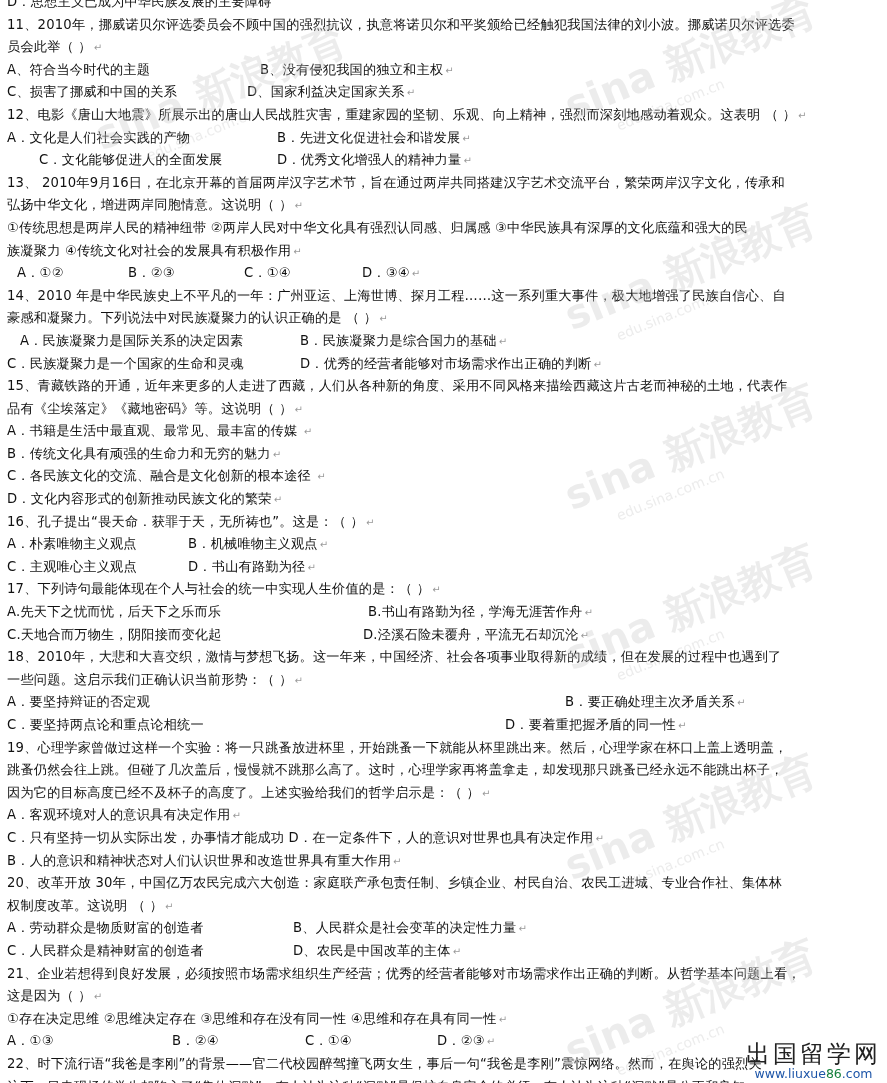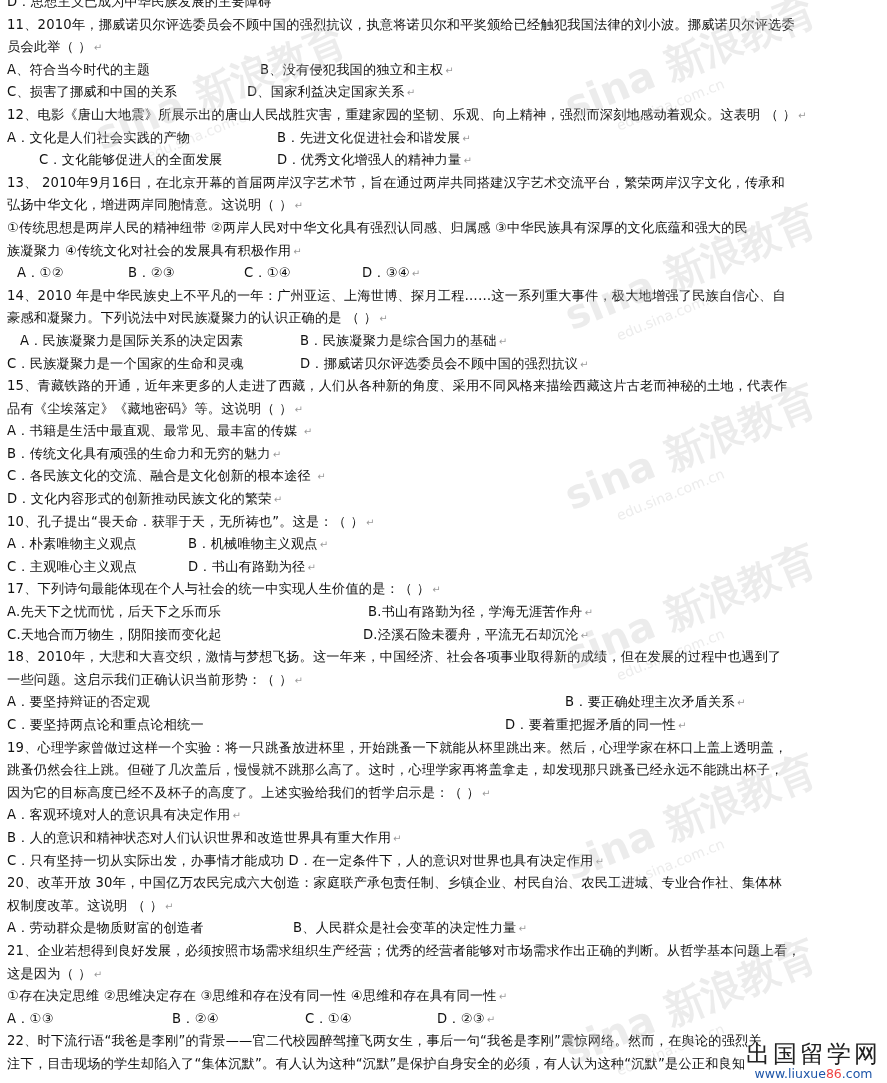--- a/index.html
+++ b/index.html
@@ -18,21 +18,21 @@
   .para-mark { color: #9a9a9a; font-size: 10px; margin-left: 2px; }
   .watermark {
     position: absolute; color: rgba(200,200,200,0.35); font-size: 40px;
     transform: rotate(-22deg); pointer-events: none; white-space: nowrap;
     font-weight: bold;
   }
   .watermark small { display:block; font-size: 14px; font-weight: normal; margin-left: 40px; }
   .logo { position: absolute; right: 6px; bottom: 2px; text-align: center; }
   .logo-title { font-size: 24px; color: #222; letter-spacing: 3px; line-height: 26px; }
   .logo-url { font-size: 12.5px; color: #1d55a8; line-height: 14px; }
-  .logo-url .accent { color: #ef4444; }
+  .logo-url .accent { color: #15803d; }
 </style>
 </head>
 <body>
 
 <div class="doc" id="doc">
     <div class="line"><span>D．思想主义已成为中华民族发展的主要障碍</span></div>
     <div class="line"><span>11、2010年，挪威诺贝尔评选委员会不顾中国的强烈抗议，执意将诺贝尔和平奖颁给已经触犯我国法律的刘小波。挪威诺贝尔评选委</span></div>
     <div class="line"><span>员会此举（  ）</span><span class="para-mark">↵</span></div>
     <div class="line">
       <span class="col" style="left: 7px;"><span>A、符合当今时代的主题</span></span>
@@ -62,29 +62,29 @@
       <span class="col" style="left: 362px;"><span>D．③④</span><span class="para-mark">↵</span></span>
     </div>
     <div class="line"><span>14、2010 年是中华民族史上不平凡的一年：广州亚运、上海世博、探月工程……这一系列重大事件，极大地增强了民族自信心、自</span></div>
     <div class="line"><span>豪感和凝聚力。下列说法中对民族凝聚力的认识正确的是 （  ）</span><span class="para-mark">↵</span></div>
     <div class="line">
       <span class="col" style="left: 8px; margin-left: 12px;"><span>A．民族凝聚力是国际关系的决定因素</span></span>
       <span class="col" style="left: 300px;"><span>B．民族凝聚力是综合国力的基础</span><span class="para-mark">↵</span></span>
     </div>
     <div class="line">
       <span class="col" style="left: 7px;"><span>C．民族凝聚力是一个国家的生命和灵魂</span></span>
-      <span class="col" style="left: 300px;"><span>D．挪威诺贝尔评选委员会不顾中国的强烈抗议</span><span class="para-mark">↵</span></span>
+      <span class="col" style="left: 300px;"><span>D．优秀的经营者能够对市场需求作出正确的判断</span><span class="para-mark">↵</span></span>
     </div>
     <div class="line"><span>15、青藏铁路的开通，近年来更多的人走进了西藏，人们从各种新的角度、采用不同风格来描绘西藏这片古老而神秘的土地，代表作</span></div>
     <div class="line"><span>品有《尘埃落定》《藏地密码》等。这说明（     ）</span><span class="para-mark">↵</span></div>
     <div class="line"><span>A．书籍是生活中最直观、最常见、最丰富的传媒   </span><span class="para-mark">↵</span></div>
     <div class="line"><span>B．传统文化具有顽强的生命力和无穷的魅力</span><span class="para-mark">↵</span></div>
     <div class="line"><span>C．各民族文化的交流、融合是文化创新的根本途径 </span><span class="para-mark">↵</span></div>
     <div class="line"><span>D．文化内容形式的创新推动民族文化的繁荣</span><span class="para-mark">↵</span></div>
-    <div class="line"><span>10、孔子提出“畏天命．获罪于天，无所祷也”。这是：（    ）</span><span class="para-mark">↵</span></div>
+    <div class="line"><span>16、孔子提出“畏天命．获罪于天，无所祷也”。这是：（    ）</span><span class="para-mark">↵</span></div>
     <div class="line">
       <span class="col" style="left: 7px;"><span>A．朴素唯物主义观点</span></span>
       <span class="col" style="left: 188px;"><span>B．机械唯物主义观点</span><span class="para-mark">↵</span></span>
     </div>
     <div class="line">
       <span class="col" style="left: 7px;"><span>C．主观唯心主义观点</span></span>
       <span class="col" style="left: 188px;"><span>D．书山有路勤为径</span><span class="para-mark">↵</span></span>
     </div>
     <div class="line"><span>17、下列诗句最能体现在个人与社会的统一中实现人生价值的是：（    ）</span><span class="para-mark">↵</span></div>
     <div class="line">
@@ -102,27 +102,31 @@
       <span class="col" style="left: 565px;"><span>B．要正确处理主次矛盾关系</span><span class="para-mark">↵</span></span>
     </div>
     <div class="line">
       <span class="col" style="left: 7px;"><span>C．要坚持两点论和重点论相统一</span></span>
       <span class="col" style="left: 505px;"><span>D．要着重把握矛盾的同一性</span><span class="para-mark">↵</span></span>
     </div>
     <div class="line"><span>19、心理学家曾做过这样一个实验：将一只跳蚤放进杯里，开始跳蚤一下就能从杯里跳出来。然后，心理学家在杯口上盖上透明盖，</span></div>
     <div class="line"><span>跳蚤仍然会往上跳。但碰了几次盖后，慢慢就不跳那么高了。这时，心理学家再将盖拿走，却发现那只跳蚤已经永远不能跳出杯子，</span></div>
     <div class="line"><span>因为它的目标高度已经不及杯子的高度了。上述实验给我们的哲学启示是：（      ）</span><span class="para-mark">↵</span></div>
     <div class="line"><span>A．客观环境对人的意识具有决定作用</span><span class="para-mark">↵</span></div>
+    <div class="line"><span>C．只有坚持一切从实际出发，办事情才能成功 D．在一定条件下，人的意识对世界也具有决定作用</span><span class="para-mark">↵</span></div>
     <div class="line"><span>B．人的意识和精神状态对人们认识世界和改造世界具有重大作用</span><span class="para-mark">↵</span></div>
-    <div class="line"><span>C．只有坚持一切从实际出发，办事情才能成功 D．在一定条件下，人的意识对世界也具有决定作用</span><span class="para-mark">↵</span></div>
     <div class="line"><span>20、改革开放 30年，中国亿万农民完成六大创造：家庭联产承包责任制、乡镇企业、村民自治、农民工进城、专业合作社、集体林</span></div>
     <div class="line"><span>权制度改革。这说明  （    ）</span><span class="para-mark">↵</span></div>
     <div class="line">
       <span class="col" style="left: 293px;"><span>B、人民群众是社会变革的决定性力量</span><span class="para-mark">↵</span></span>
       <span class="col" style="left: 7px;"><span> A．劳动群众是物质财富的创造者</span></span>
+    </div>
+    <div class="line">
+      <span class="col" style="left: 7px;"><span> C．人民群众是精神财富的创造者</span></span>
+      <span class="col" style="left: 293px;"><span>D、农民是中国改革的主体</span><span class="para-mark">↵</span></span>
     </div>
     <div class="line"><span>21、企业若想得到良好发展，必须按照市场需求组织生产经营；优秀的经营者能够对市场需求作出正确的判断。从哲学基本问题上看，</span></div>
     <div class="line"><span>这是因为（     ）</span><span class="para-mark">↵</span></div>
     <div class="line"><span>①存在决定思维  ②思维决定存在  ③思维和存在没有同一性  ④思维和存在具有同一性</span><span class="para-mark">↵</span></div>
     <div class="line">
       <span class="col" style="left: 7px;"><span>  A．①③</span></span>
       <span class="col" style="left: 172px;"><span>B．②④</span></span>
       <span class="col" style="left: 305px;"><span>C．①④</span></span>
       <span class="col" style="left: 437px;"><span>D．②③</span><span class="para-mark">↵</span></span>
     </div>

